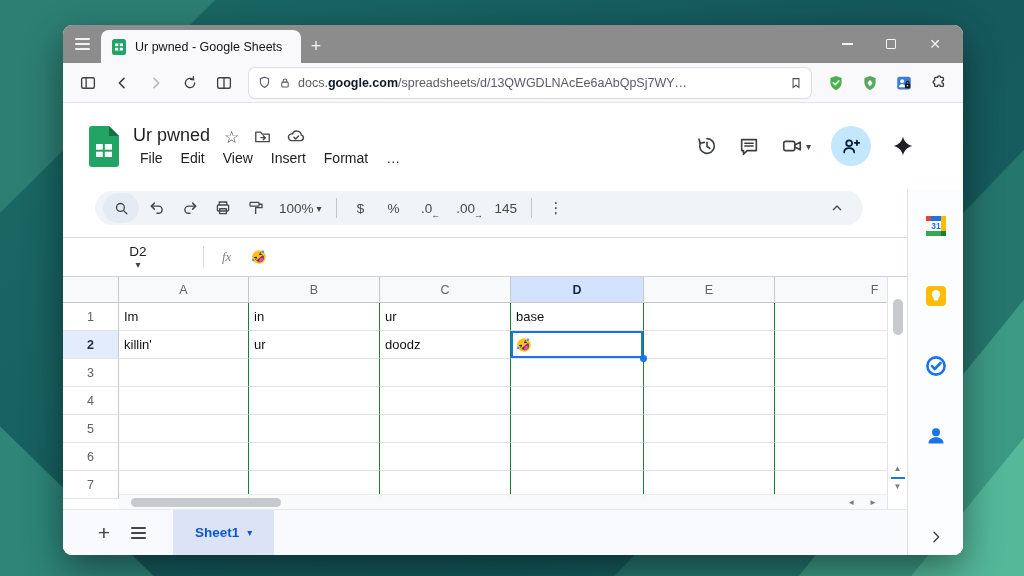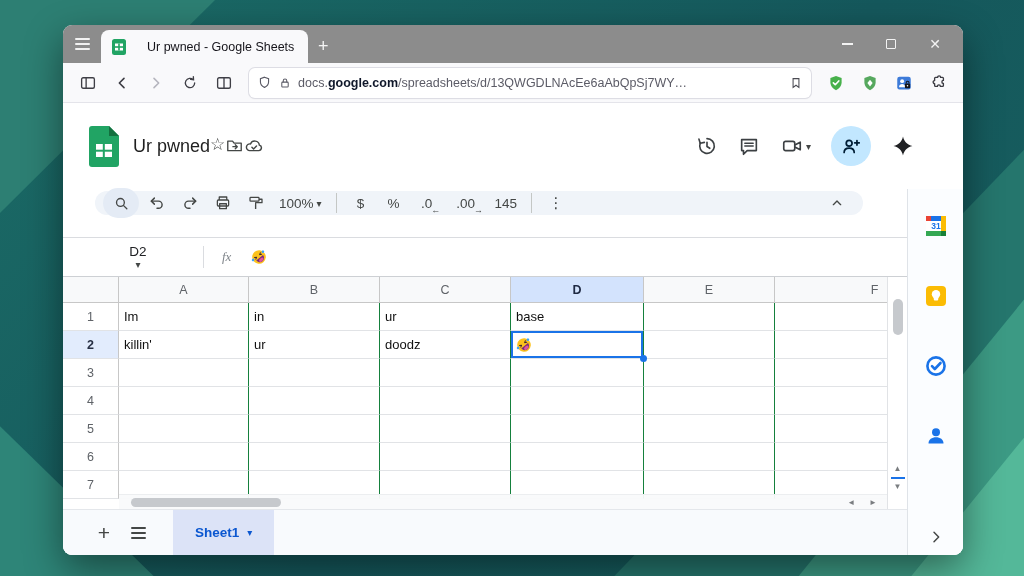--- a/index.html
+++ b/index.html
@@ -17,21 +17,21 @@
   .window { position:absolute; left:63px; top:25px; width:900px; height:530px;
     border-radius:9px; overflow:hidden; background:#fff;
     box-shadow:0 14px 38px rgba(0,0,0,.45); display:flex; flex-direction:column; }
 
   
   .titlebar { height:38px; background:#8c8c8c; display:flex; align-items:flex-end; flex:none; position:relative; }
   .hamburger { width:38px; height:38px; display:flex; flex-direction:column; gap:3px;
     align-items:center; justify-content:center; cursor:pointer; }
   .hamburger i { width:15px; height:2px; background:#f2f2f2; border-radius:1px; }
   .tab { height:33px; margin-left:0; background:#f9f9fb; border-radius:8px 8px 0 0;
-    display:flex; align-items:center; gap:20px; padding:0 14px 0 10px; min-width:200px; }
+    display:flex; align-items:center; gap:8px; padding:0 14px 0 10px; min-width:200px; }
   .tab-title { font-size:12.5px; color:#15141a; white-space:nowrap; }
   .newtab { width:30px; height:30px; margin-bottom:2px; display:flex; align-items:center;
     justify-content:center; color:#f4f4f4; font-size:18px; font-weight:400; }
   .win-controls { position:absolute; right:6px; top:0; height:38px; display:flex; }
   .wbtn { width:44px; height:38px; display:flex; align-items:center; justify-content:center; color:#f3f3f3; }
   .wbtn .min { width:11px; height:1.6px; background:#f3f3f3; }
   .wbtn .max { width:10px; height:10px; border:1.6px solid #f3f3f3; border-radius:1px; }
   .wbtn .cls { font-size:14px; line-height:1; }
 
   
@@ -45,35 +45,35 @@
     display:flex; align-items:center; padding:0 8px; margin:0 6px; gap:6px; min-width:0; }
   .url-text { font-size:12.5px; white-space:nowrap; overflow:hidden; flex:1; }
   .url-text .dim { color:#5b5b66; }
   .url-text .domain { color:#0f172a; font-weight:700; }
 
   
   .app { flex:1; display:flex; flex-direction:column; background:#fff; min-height:0; }
   .sheader { height:86px; display:flex; align-items:center; padding:0 48px 0 26px; gap:14px; flex:none; }
   .slogo { flex:none; }
   .title-block { display:flex; flex-direction:column; gap:2px; }
-  .title-row { display:flex; align-items:flex-start; }
+  .title-row { display:flex; align-items:flex-end; gap:14px; }
   .doc-title { font-size:18px; color:#1f1f1f; }
   .tico { color:#444746; display:flex; align-items:center; }
   .star-glyph { font-size:17px; line-height:1; }
   .menu-row { display:flex; gap:4px; }
   .menu-item { font-size:14px; color:#202124; padding:2px 7px; border-radius:4px; cursor:pointer; }
   .hdr-right { margin-left:auto; display:flex; align-items:center; gap:20px; }
   .hico { color:#3c4043; display:flex; align-items:center; gap:2px; }
   .share-btn { width:40px; height:40px; border-radius:50%; background:#c2e7ff;
     display:flex; align-items:center; justify-content:center; color:#001d35; }
   .caret { font-size:10px; color:#444746; }
 
   
   .toolbar-row { height:48px; padding:2px 44px 6px 32px; flex:none; }
-  .toolbar { height:24px; background:#f0f4f9; border-radius:21px; display:flex;
+  .toolbar { height:34px; background:#f0f4f9; border-radius:21px; display:flex;
     align-items:center; padding:0 18px 0 8px; gap:3px; }
   .t-btn { height:30px; min-width:30px; padding:0 5px; display:flex; align-items:center;
     justify-content:center; border-radius:4px; color:#444746; font-size:13.5px; gap:3px; }
   .t-btn.search-btn { background:#e4ebf5; border-radius:15px; width:36px; }
   .t-sep { width:1px; height:20px; background:#c4c7c5; margin:0 6px; flex:none; }
   .dec-wrap { position:relative; font-size:13.5px; color:#444746; }
   .dec-wrap .mini-arrow { position:absolute; font-size:9px; bottom:-4px; right:-8px; }
   .t-more { font-size:15px; letter-spacing:0; }
   .t-collapse { margin-left:auto; color:#444746; }
 
@@ -272,20 +272,28 @@
                 <path d="M10 13.5 h5 M13 11 l2.5 2.5 L13 16" stroke-linecap="round"></path>
               </svg>
             </span>
             <span class="tico">
               <svg width="20" height="20" viewBox="0 0 24 24" fill="none" stroke="currentColor" stroke-width="1.7" stroke-linejoin="round" stroke-linecap="round">
                 <path d="M7 17.5 a4 4 0 1 1 .8 -7.9 A5.5 5.5 0 0 1 18.4 11 a3.3 3.3 0 0 1 -.9 6.5 Z"></path>
                 <path d="M9.5 13.5 l2 2 l3.5 -3.5"></path>
               </svg>
             </span>
           </div>
+          <div class="menu-row">
+              <span class="menu-item">File</span>
+              <span class="menu-item">Edit</span>
+              <span class="menu-item">View</span>
+              <span class="menu-item">Insert</span>
+              <span class="menu-item">Format</span>
+              <span class="menu-item">…</span>
+            </div>
         </div>
         <div class="hdr-right">
           <span class="hico">
             <svg width="22" height="22" viewBox="0 0 24 24" fill="none" stroke="currentColor" stroke-width="1.8" stroke-linecap="round" stroke-linejoin="round">
               <path d="M12 4 a8 8 0 1 1 -7.4 5"></path>
                 <polyline points="3.2,4.5 4.6,9 9.1,8" fill="none"></polyline>
               <path d="M12 8 v4.5 l3 2"></path>
             </svg>
           </span>
           <span class="hico">

